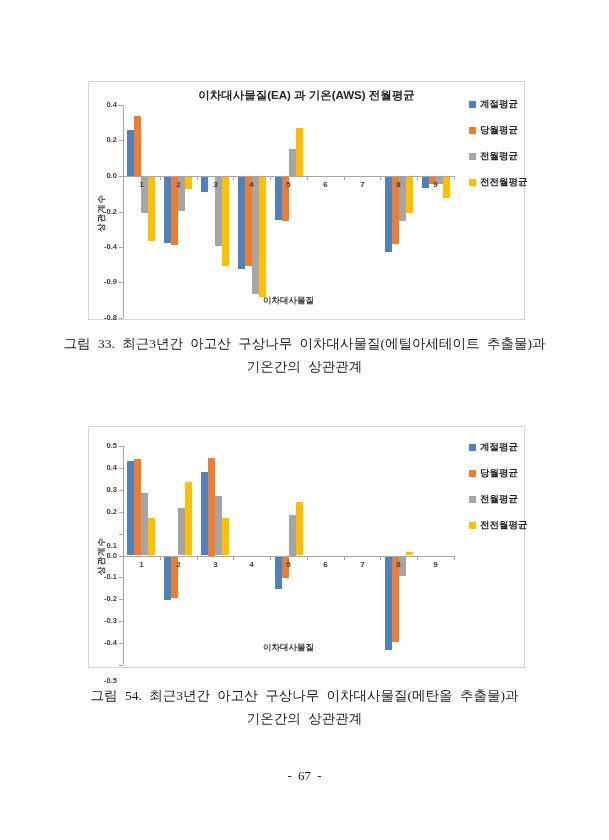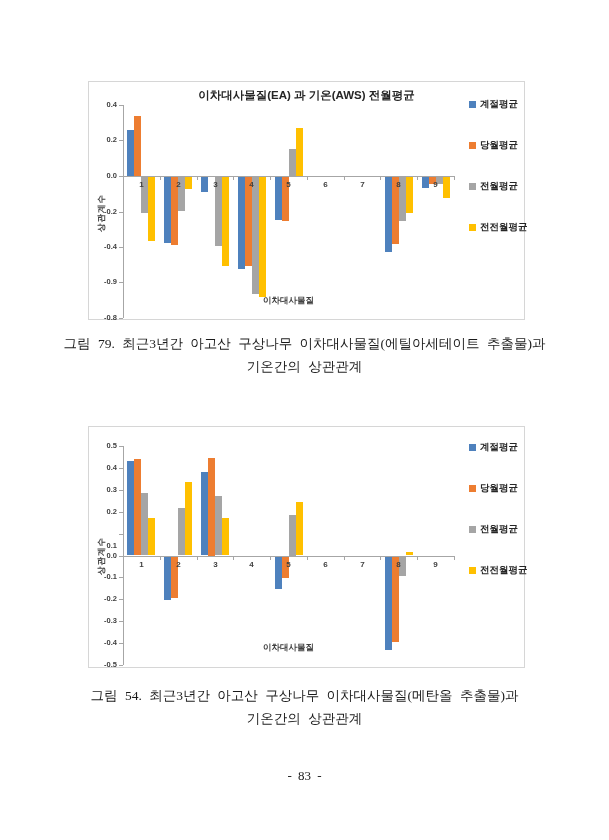--- a/index.html
+++ b/index.html
@@ -50,21 +50,21 @@
   }
   .x-axis-title{
     position:absolute;
     font-size:8.5px;font-weight:bold;color:#404040;
     text-align:center;
     z-index:6;
   }
   .legend{
     position:absolute;
     display:flex;flex-direction:column;
-    gap:28px;
+    gap:13px;
   }
   .legend-item{display:flex;align-items:center;gap:4px;}
   .swatch{width:7px;height:7px;display:inline-block;flex:none;}
   .legend-label{font-size:9.5px;font-weight:bold;color:#262626;white-space:nowrap;}
   .caption{
     position:absolute;left:0;right:0;
     text-align:center;
     font-family:"Liberation Serif","DejaVu Serif",serif;
     font-size:13.5px;
     color:#1a1a1a;
@@ -166,21 +166,21 @@
           <span class="legend-label">전월평균</span>
         </div>
         <div class="legend-item">
           <span class="swatch" style="background: rgb(255, 192, 0);"></span>
           <span class="legend-label">전전월평균</span>
         </div>
       </div>
   </div>
 
   <div class="caption" style="top:332px;">
-    <div>그림 79. 최근3년간 아고산 구상나무 이차대사물질(에틸아세테이트 추출물)과</div>
+    <div>그림 33. 최근3년간 아고산 구상나무 이차대사물질(에틸아세테이트 추출물)과</div>
     <div>기온간의 상관관계</div>
   </div>
 
   <div class="chart" style="left:88px;top:426px;width:437px;height:242px;">
     <div class="y-axis-title" style="left:-17px;top:123px;width:60px;text-align:center;">상관계수</div>
     <div class="x-axis-title" style="left:34px;width:331px;top:215px;">이차대사물질</div>
     <div class="plot">
         <div class="axis-line" style="left: 34px; top: 19px; width: 1px; height: 219px; background: rgb(166, 166, 166);"></div>
         <div class="axis-line" style="left: 34px; top: 129px; width: 331px; height: 1px; background: rgb(166, 166, 166);"></div>
         <div class="tick" style="left: 30px; top: 19px; width: 4px; height: 1px; background: rgb(166, 166, 166);"></div>
@@ -197,21 +197,21 @@
         <div class="ytick-label" style="left: -2px; top: 124px; width: 30px;">0.0</div>
         <div class="tick" style="left: 30px; top: 150px; width: 4px; height: 1px; background: rgb(166, 166, 166);"></div>
         <div class="ytick-label" style="left: -2px; top: 145px; width: 30px;">-0.1</div>
         <div class="tick" style="left: 30px; top: 172px; width: 4px; height: 1px; background: rgb(166, 166, 166);"></div>
         <div class="ytick-label" style="left: -2px; top: 167px; width: 30px;">-0.2</div>
         <div class="tick" style="left: 30px; top: 194px; width: 4px; height: 1px; background: rgb(166, 166, 166);"></div>
         <div class="ytick-label" style="left: -2px; top: 189px; width: 30px;">-0.3</div>
         <div class="tick" style="left: 30px; top: 216px; width: 4px; height: 1px; background: rgb(166, 166, 166);"></div>
         <div class="ytick-label" style="left: -2px; top: 211px; width: 30px;">-0.4</div>
         <div class="tick" style="left: 30px; top: 238px; width: 4px; height: 1px; background: rgb(166, 166, 166);"></div>
-        <div class="ytick-label" style="left: -2px; top: 233px; width: 30px;">-0.5</div>
+        <div class="ytick-label" style="left: -2px; top: 249px; width: 30px;">-0.5</div>
         <div class="tick" style="left: 34px; top: 129px; width: 1px; height: 4px; background: rgb(166, 166, 166);"></div>
         <div class="tick" style="left: 71px; top: 129px; width: 1px; height: 4px; background: rgb(166, 166, 166);"></div>
         <div class="tick" style="left: 108px; top: 129px; width: 1px; height: 4px; background: rgb(166, 166, 166);"></div>
         <div class="tick" style="left: 144px; top: 129px; width: 1px; height: 4px; background: rgb(166, 166, 166);"></div>
         <div class="tick" style="left: 181px; top: 129px; width: 1px; height: 4px; background: rgb(166, 166, 166);"></div>
         <div class="tick" style="left: 218px; top: 129px; width: 1px; height: 4px; background: rgb(166, 166, 166);"></div>
         <div class="tick" style="left: 255px; top: 129px; width: 1px; height: 4px; background: rgb(166, 166, 166);"></div>
         <div class="tick" style="left: 291px; top: 129px; width: 1px; height: 4px; background: rgb(166, 166, 166);"></div>
         <div class="tick" style="left: 328px; top: 129px; width: 1px; height: 4px; background: rgb(166, 166, 166);"></div>
         <div class="tick" style="left: 365px; top: 129px; width: 1px; height: 4px; background: rgb(166, 166, 166);"></div>
@@ -263,15 +263,15 @@
           <span class="legend-label">전전월평균</span>
         </div>
       </div>
   </div>
 
   <div class="caption" style="top:684px;">
     <div>그림 54. 최근3년간 아고산 구상나무 이차대사물질(메탄올 추출물)과</div>
     <div>기온간의 상관관계</div>
   </div>
 
-  <div class="page-number" style="top:768px;">- 83 -</div>
+  <div class="page-number" style="top:768px;">- 67 -</div>
 
 </div>
 
 </body></html>

